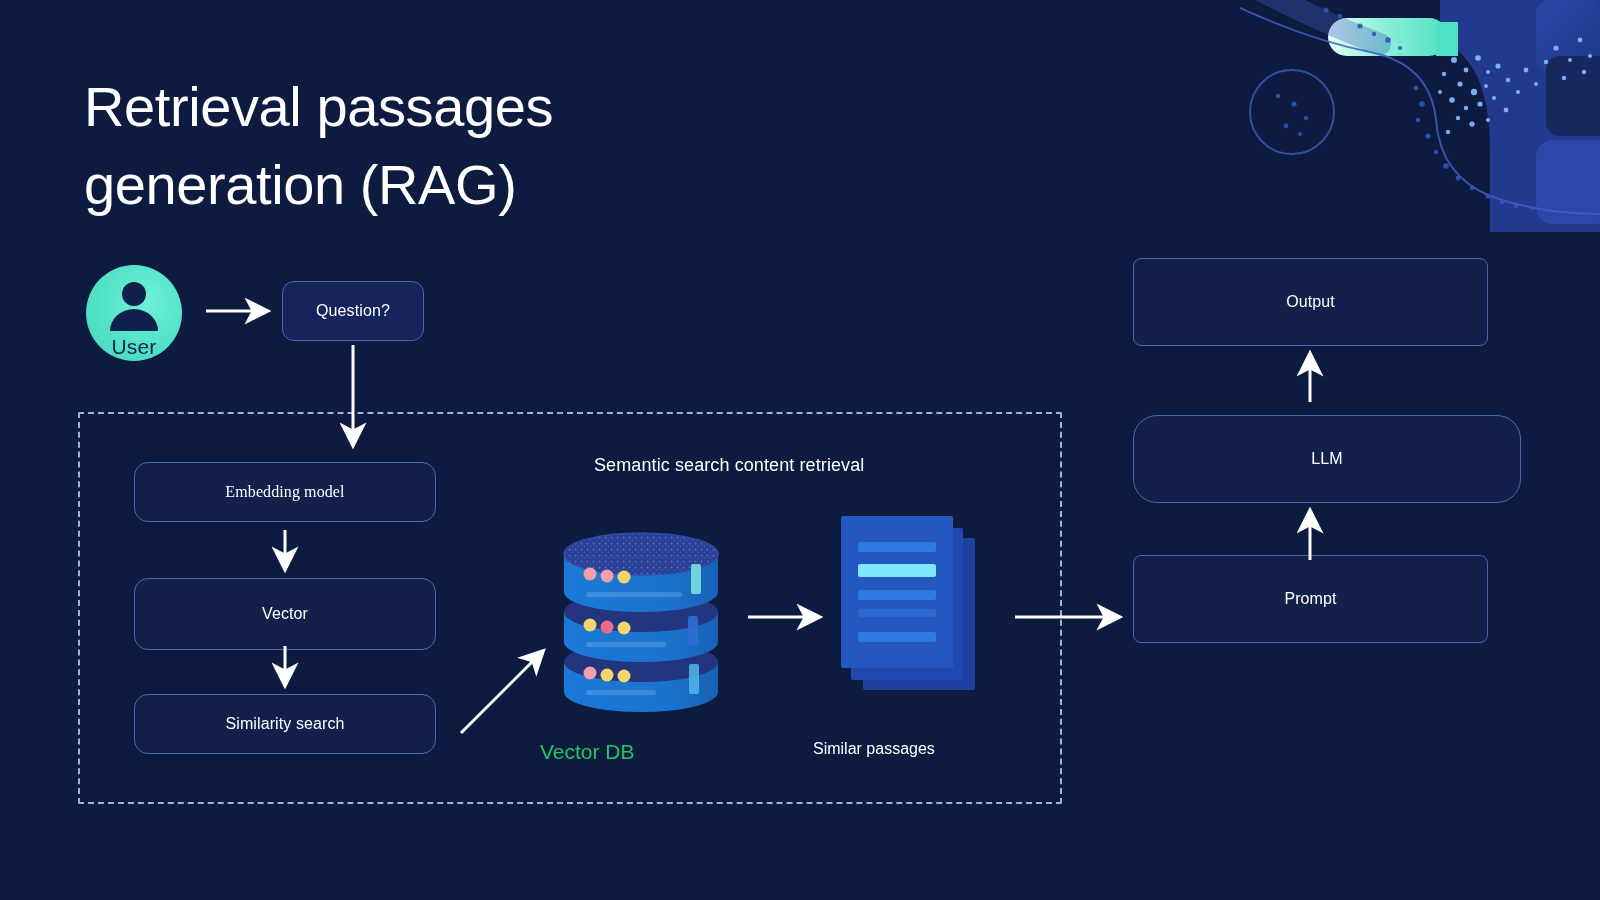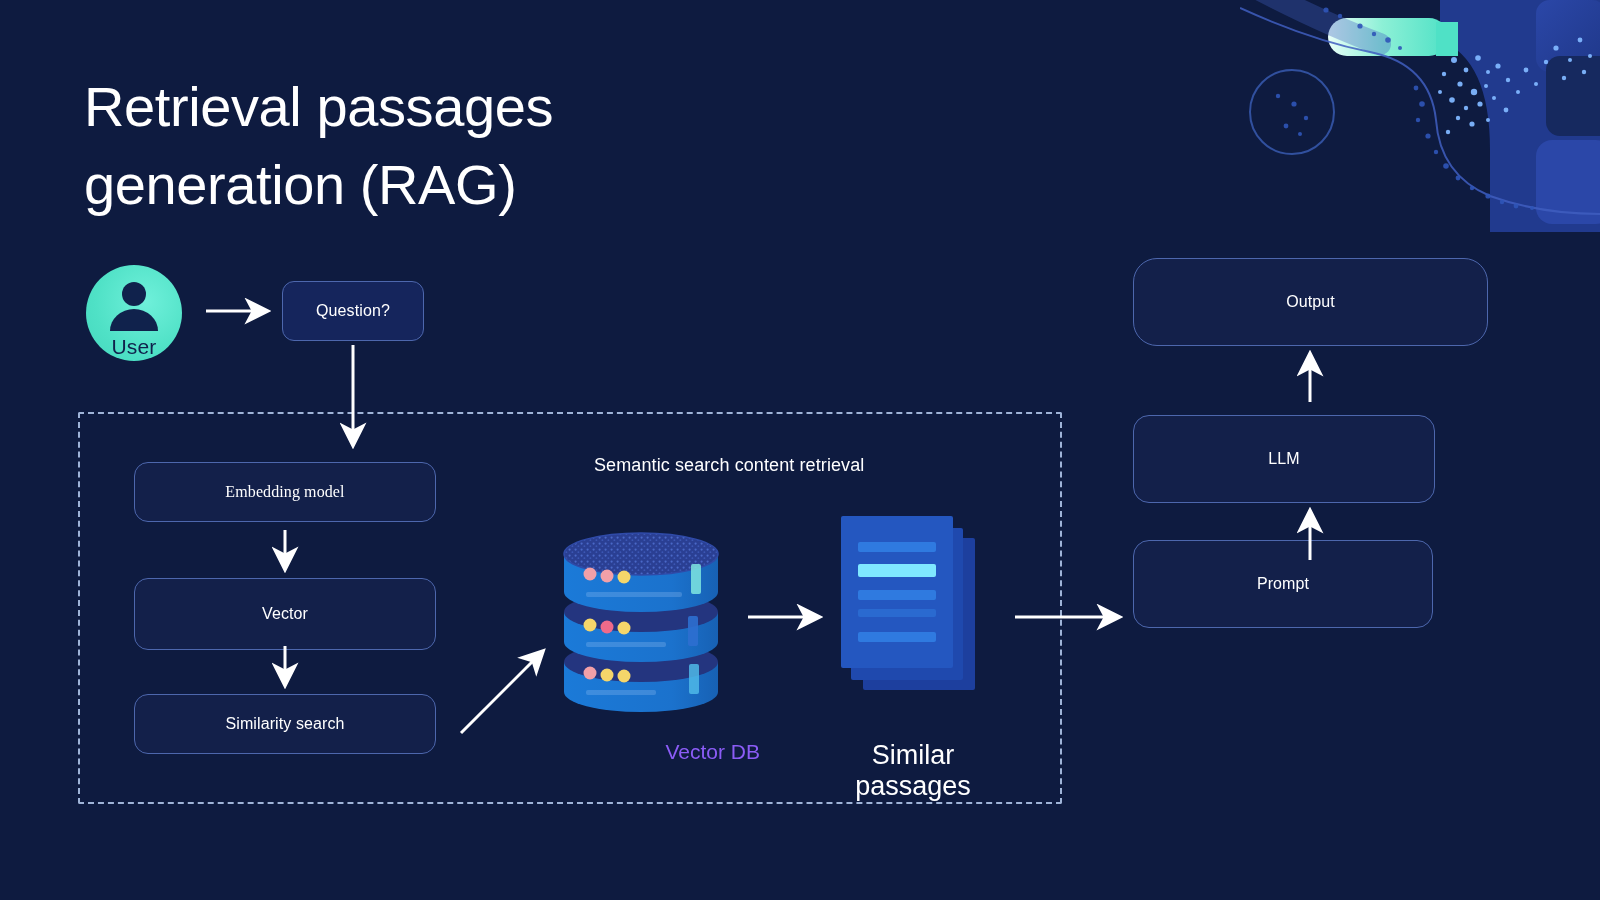--- a/index.html
+++ b/index.html
@@ -51,49 +51,49 @@
     display: flex; align-items: center; justify-content: center;
     color: #ffffff; font-size: 16px; letter-spacing: 0.1px;
   }
 
   #box-question { left: 282px; top: 281px; width: 142px; height: 60px; border-radius: 12px; background: #15255c; }
 
   #box-embedding  { left: 134px; top: 462px; width: 302px; height: 60px; font-family: Liberation Serif, serif; }
   #box-vector     { left: 134px; top: 578px; width: 302px; height: 72px; }
   #box-similarity { left: 134px; top: 694px; width: 302px; height: 60px; }
 
-  #box-output { left: 1133px; top: 258px; width: 355px; height: 88px; border-radius: 24px; }
-  #box-llm    { left: 1133px; top: 415px; width: 302px; height: 88px; border-radius: 16px; }
-  #box-prompt { left: 1133px; top: 540px; width: 300px; height: 88px; border-radius: 16px; }
+  #box-output { left: 1133px; top: 258px; width: 355px; height: 88px; border-radius: 8px; }
+  #box-llm    { left: 1133px; top: 415px; width: 388px; height: 88px; border-radius: 24px; }
+  #box-prompt { left: 1133px; top: 555px; width: 355px; height: 88px; border-radius: 8px; }
 
   
   #dashed-region {
     position: absolute; left: 78px; top: 412px; width: 984px; height: 392px;
     border: 2px dashed #9fb4d8;
     border-radius: 2px;
   }
 
   #semantic-label {
     position: absolute; left: 594px; top: 455px;
     font-size: 18px; color: #ffffff; letter-spacing: 0.1px;
     white-space: nowrap;
   }
 
   
   #vdb { position: absolute; left: 556px; top: 512px; width: 170px; height: 210px; }
   #vdb-caption {
-    position: absolute; left: 560px; top: 740px; width: 200px;
-    text-align: right; font-size: 21px; color: #8b5cf6;
+    position: absolute; left: 540px; top: 740px; width: 200px;
+    text-align: left; font-size: 21px; color: #22c55e;
   }
 
   
   #docs { position: absolute; left: 833px; top: 510px; width: 160px; height: 205px; }
   #docs-caption {
     position: absolute; left: 813px; top: 740px; width: 200px;
-    text-align: center; font-size: 27px; color: #ffffff;
+    text-align: left; font-size: 16px; color: #ffffff;
   }
 
   
   #arrows { position: absolute; left: 0; top: 0; width: 1600px; height: 900px; pointer-events: none; }
 </style>
 </head>
 <body>
 
 <div id="stage">
 

